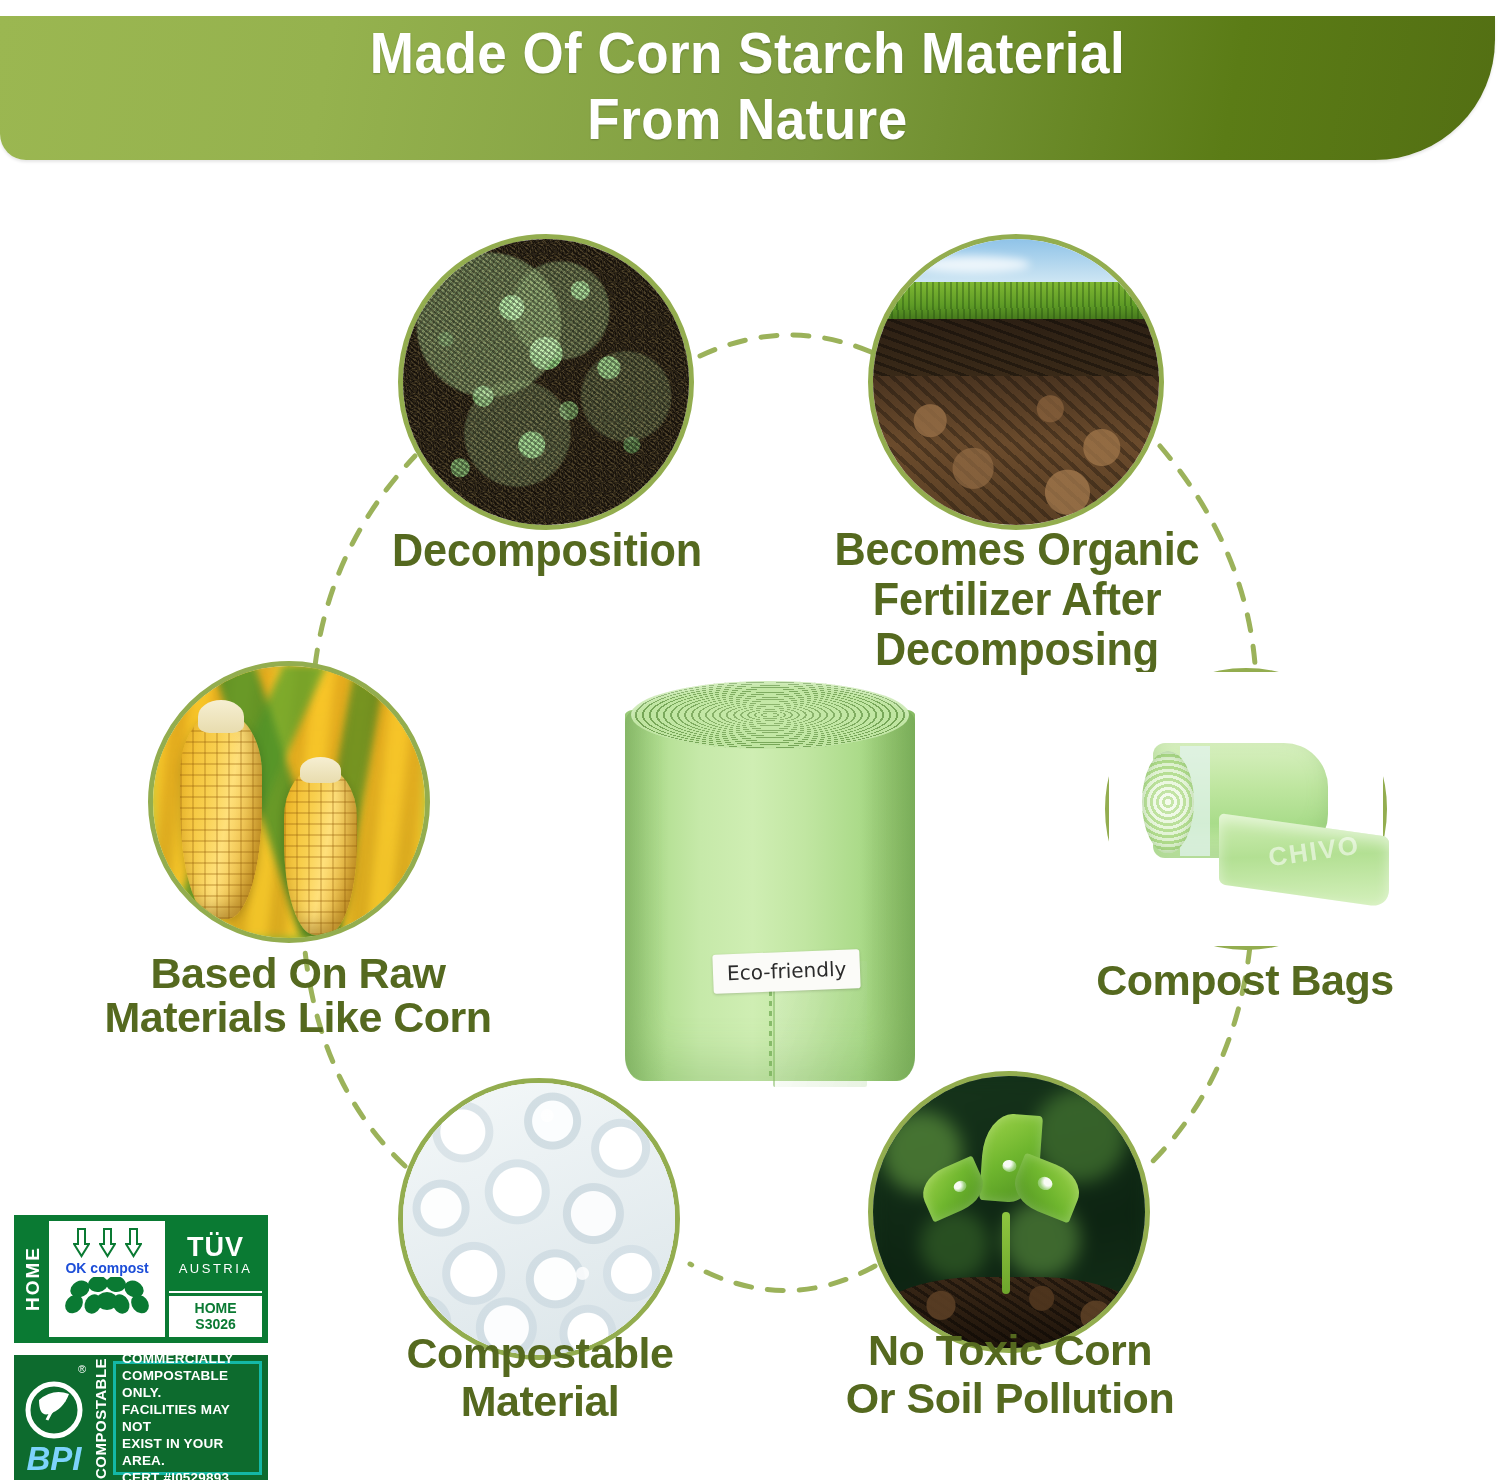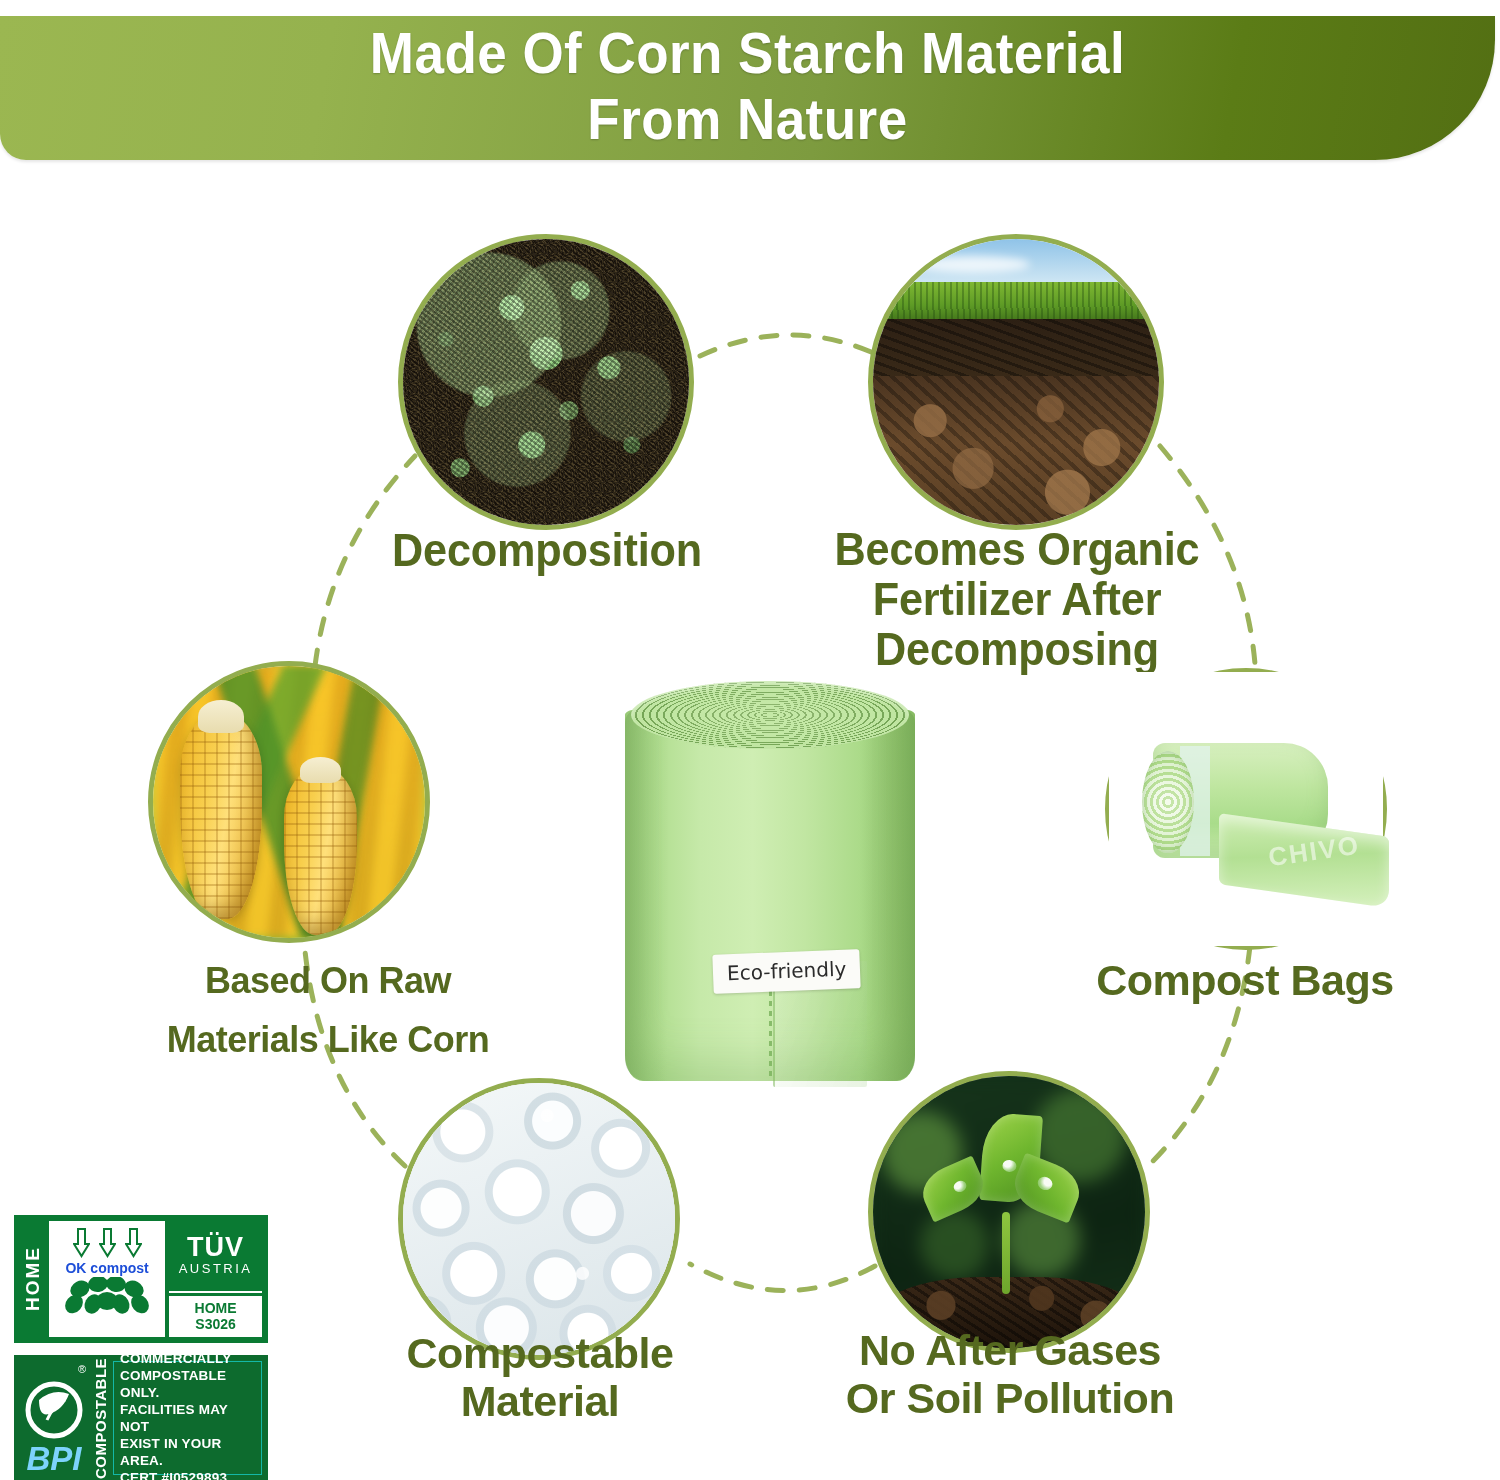--- a/index.html
+++ b/index.html
@@ -467,21 +467,21 @@
     writing-mode: vertical-rl;
     transform: rotate(180deg);
     color: #ffffff; font-weight: bold; font-size: 15px;
     letter-spacing: 0.5px;
     display: flex; align-items: center; justify-content: center;
     margin: 0 4px;
     font-family: "Liberation Sans Narrow", "Liberation Sans", sans-serif;
   }
   .bpi-box {
     flex: 1;
-    border: 1px solid #14b8a6;
+    border: 3px solid #14b8a6;
     display: flex; align-items: center;
     padding: 4px 6px;
     box-sizing: border-box;
   }
   .bpi-text {
     color: #ffffff;
     font-family: "Liberation Sans Narrow", "Liberation Sans", sans-serif;
     font-weight: bold;
     font-size: 13.5px;
     line-height: 17px;
@@ -546,21 +546,21 @@
         <div class="corn-leaves"></div>
         <div class="cob" style="left:10%; top:17%; width:30%; height:76%;">
           <div class="cob-tip"></div>
         </div>
         <div class="cob" style="left:48%; top:37%; width:27%; height:62%;">
           <div class="cob-tip"></div>
         </div>
       </div>
     </div>
   </div>
-  <div class="node-label lbl-wide" style="left:68px; top:935px; font-size:36px; line-height:59px;">Based On Raw
+  <div class="node-label lbl-wide" style="left:38px; top:935px; font-size:43px; line-height:44px;">Based On Raw
 Materials Like Corn</div>
 
   <div class="node" style="left:1105px; top:652px;">
     <div class="circle circle-open" style="width:282px; height:282px;">
       <div class="fill-bagroll">
         <div class="roll-body"></div>
         <div class="roll-band"></div>
         <div class="roll-end"></div>
         <div class="roll-tail"></div>
         <div class="roll-tail-text">CHIVO</div>
@@ -589,21 +589,21 @@
         </div>
         <div class="leaf" style="left:18%; top:33%; width:62px; height:46px; transform:rotate(-24deg);">
           <div class="leaf-drop" style="left:52%; top:40%; width:13px; height:11px;"></div>
         </div>
         <div class="leaf" style="left:52%; top:32%; width:66px; height:50px; transform:rotate(22deg) scaleX(-1);">
           <div class="leaf-drop" style="left:44%; top:30%; width:15px; height:13px;"></div>
         </div>
       </div>
     </div>
   </div>
-  <div class="node-label lbl-wide" style="left:750px; top:1310px; font-size:43px; line-height:48px;">No After Gases
+  <div class="node-label lbl-wide" style="left:750px; top:1310px; font-size:43px; line-height:48px;">No Toxic Corn
 Or Soil Pollution</div>
 
   <div class="product">
     <div class="product-body"></div>
     <div class="product-shadowL"></div>
     <div class="product-shadowR"></div>
     <div class="product-top"></div>
     <div class="product-flap"></div>
     <div class="product-seam"></div>
     <div class="eco-label">Eco-friendly</div>

